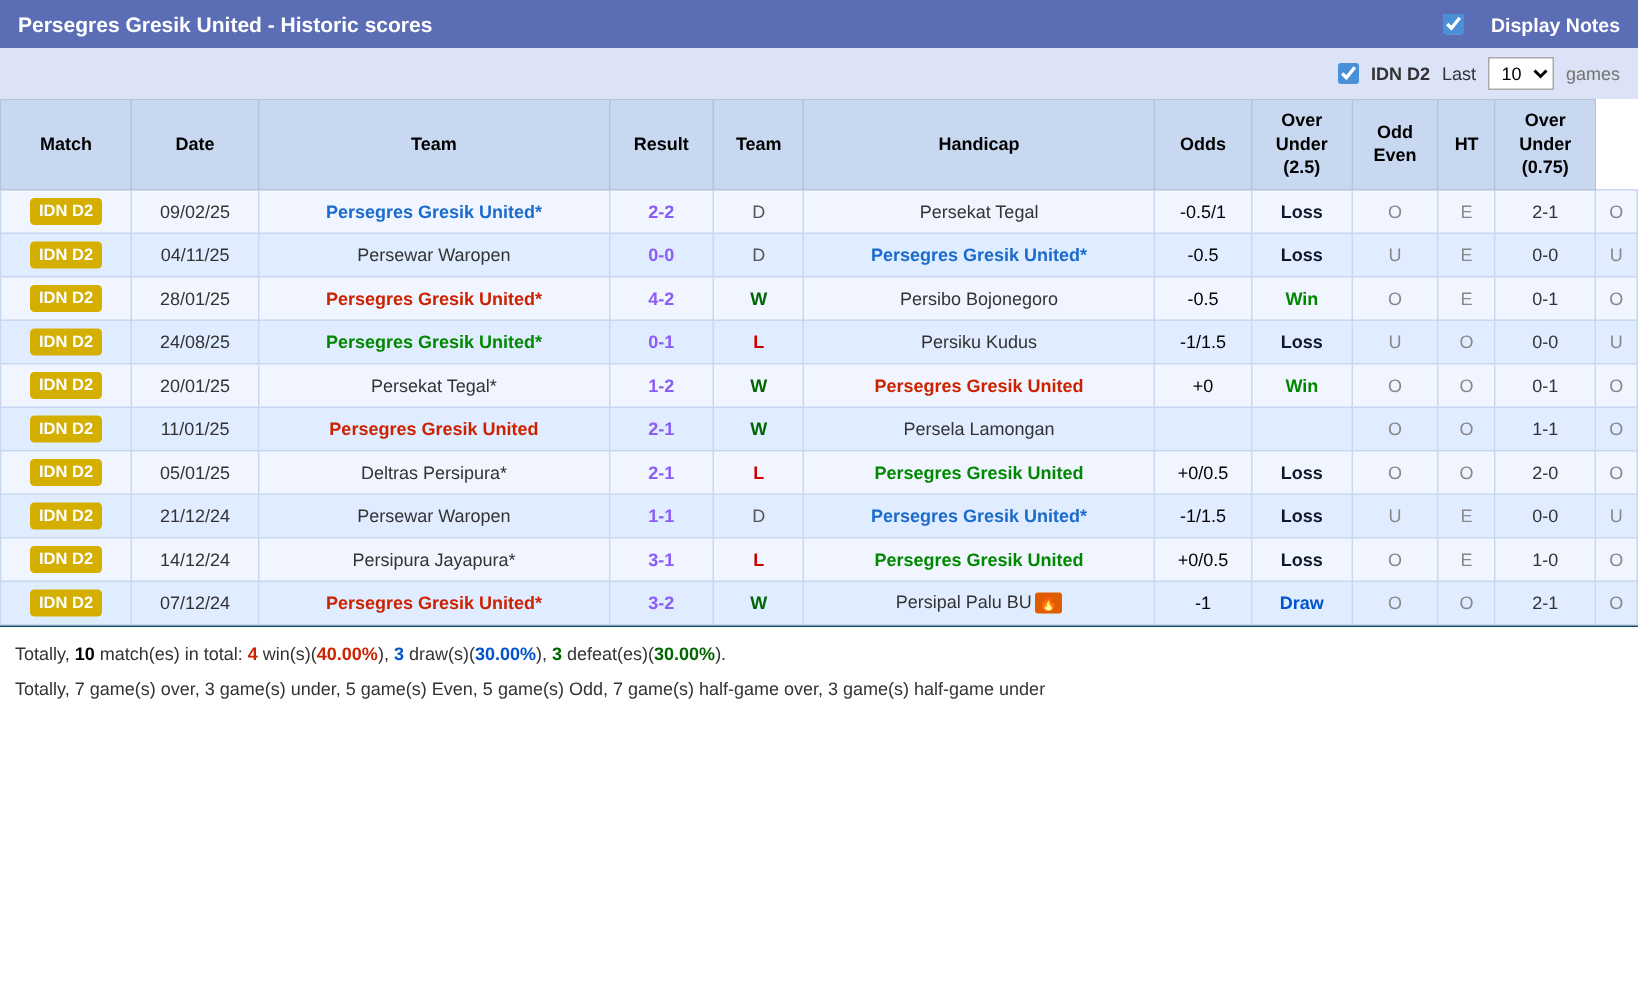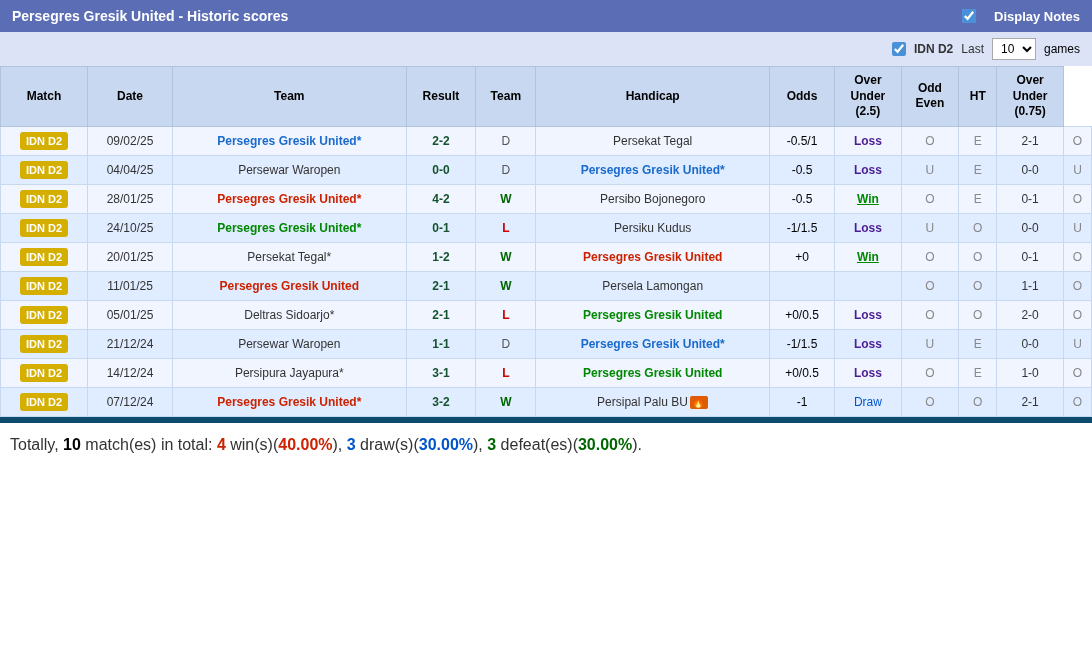--- a/index.html
+++ b/index.html
@@ -29,21 +29,21 @@
     }
     .filter-checkbox { width: 14px; height: 14px; accent-color: #4a90d9; }
     .filter-label { font-weight: bold; color: #333; }
     .filter-last-label { color: #333; text-align: right; }
     .filter-select {
       border: 1px solid #aaa;
       padding: 2px 4px;
       font-size: 12px;
       background: #fff;
     }
-    .filter-games-label { color: #000000; }
+    .filter-games-label { color: #737373; }
 
     table {
       width: 100%;
       border-collapse: collapse;
     }
     thead tr {
       background: #c8d8f0;
     }
     thead th {
       padding: 6px 4px;
@@ -73,48 +73,48 @@
       padding: 3px 6px;
       border-radius: 3px;
       font-size: 11px;
       display: inline-block;
     }
 
     .team-blue { color: #1a6bcc; font-weight: bold; }
     .team-red { color: #cc2200; font-weight: bold; }
     .team-green { color: #008800; font-weight: bold; }
 
-    .result-score { font-weight: bold; color: #14532d; margin-top: 16px; }
+    .result-score { font-weight: bold; color: #8b5cf6; margin-top: 16px; }
     .outcome-d { color: #555; }
     .outcome-w { color: #006600; font-weight: bold; }
     .outcome-l { color: #cc0000; font-weight: bold; }
 
     .handicap-val { color: #000000; }
-    .odds-win { color: #008800; font-weight: bold; text-decoration: underline; }
-    .odds-loss { color: #4c1d95; font-weight: bold; }
-    .odds-draw { color: #0055cc; font-weight: normal; }
+    .odds-win { color: #008800; font-weight: bold; }
+    .odds-loss { color: #0f172a; font-weight: bold; }
+    .odds-draw { color: #0055cc; font-weight: bold; }
 
     .oe-o { color: #888; }
     .oe-e { color: #888; }
 
     .icon-fire {
       display: inline-block;
       background: #e05c00;
       color: #fff;
       font-size: 10px;
       padding: 1px 3px;
       border-radius: 2px;
       margin-left: 2px;
     }
 
     .summary-section {
       padding: 8px 10px;
       background: #fff;
-      border-top: 6px solid #0c4a6e;
-      font-size: 16px;
+      border-top: 1px solid #0c4a6e;
+      font-size: 12px;
       line-height: 1.8;
       color: #333;
     }
     .summary-section p { margin-bottom: 2px; }
     .s-num { color: #000; font-weight: bold; }
     .s-red { color: #cc2200; font-weight: bold; }
     .s-blue { color: #0055cc; font-weight: bold; }
     .s-green { color: #006600; font-weight: bold; }
   </style>
 </head>
@@ -168,21 +168,21 @@
         <td><span class="">Persekat Tegal</span></td>
         <td><span class="handicap-val">-0.5/1</span></td>
         <td><span class="odds-loss">Loss</span></td>
         <td><span class="oe-o">O</span></td>
         <td><span class="oe-e">E</span></td>
         <td>2-1</td>
         <td><span class="oe-o">O</span></td>
       </tr>
       <tr>
         <td><span class="badge-idn">IDN D2</span></td>
-        <td>04/04/25</td>
+        <td>04/11/25</td>
         <td><span class="">Persewar Waropen</span></td>
         <td><span class="result-score">0-0</span></td>
         <td><span class="outcome-d">D</span></td>
         <td><span class="team-blue">Persegres Gresik United*</span></td>
         <td><span class="handicap-val">-0.5</span></td>
         <td><span class="odds-loss">Loss</span></td>
         <td><span class="oe-o">U</span></td>
         <td><span class="oe-e">E</span></td>
         <td>0-0</td>
         <td><span class="oe-o">U</span></td>
@@ -196,21 +196,21 @@
         <td><span class="">Persibo Bojonegoro</span></td>
         <td><span class="handicap-val">-0.5</span></td>
         <td><span class="odds-win">Win</span></td>
         <td><span class="oe-o">O</span></td>
         <td><span class="oe-e">E</span></td>
         <td>0-1</td>
         <td><span class="oe-o">O</span></td>
       </tr>
       <tr>
         <td><span class="badge-idn">IDN D2</span></td>
-        <td>24/10/25</td>
+        <td>24/08/25</td>
         <td><span class="team-green">Persegres Gresik United*</span></td>
         <td><span class="result-score">0-1</span></td>
         <td><span class="outcome-l">L</span></td>
         <td><span class="">Persiku Kudus</span></td>
         <td><span class="handicap-val">-1/1.5</span></td>
         <td><span class="odds-loss">Loss</span></td>
         <td><span class="oe-o">U</span></td>
         <td><span class="oe-e">O</span></td>
         <td>0-0</td>
         <td><span class="oe-o">U</span></td>
@@ -239,21 +239,21 @@
         <td><span class="handicap-val"></span></td>
         <td><span class=""></span></td>
         <td><span class="oe-o">O</span></td>
         <td><span class="oe-e">O</span></td>
         <td>1-1</td>
         <td><span class="oe-o">O</span></td>
       </tr>
       <tr>
         <td><span class="badge-idn">IDN D2</span></td>
         <td>05/01/25</td>
-        <td><span class="">Deltras Sidoarjo*</span></td>
+        <td><span class="">Deltras Persipura*</span></td>
         <td><span class="result-score">2-1</span></td>
         <td><span class="outcome-l">L</span></td>
         <td><span class="team-green">Persegres Gresik United</span></td>
         <td><span class="handicap-val">+0/0.5</span></td>
         <td><span class="odds-loss">Loss</span></td>
         <td><span class="oe-o">O</span></td>
         <td><span class="oe-e">O</span></td>
         <td>2-0</td>
         <td><span class="oe-o">O</span></td>
       </tr>
@@ -302,13 +302,14 @@
     </tbody>
 </table>
 
 <div class="summary-section">
   <p>
     Totally, <span class="s-num">10</span> match(es) in total: 
     <span class="s-red">4</span> win(s)(<span class="s-red">40.00%</span>), 
     <span class="s-blue">3</span> draw(s)(<span class="s-blue">30.00%</span>), 
     <span class="s-green">3</span> defeat(es)(<span class="s-green">30.00%</span>).
   </p>
+  <p>Totally, 7 game(s) over, 3 game(s) under, 5 game(s) Even, 5 game(s) Odd, 7 game(s) half-game over, 3 game(s) half-game under</p>
 </div>
 
 </body></html>

